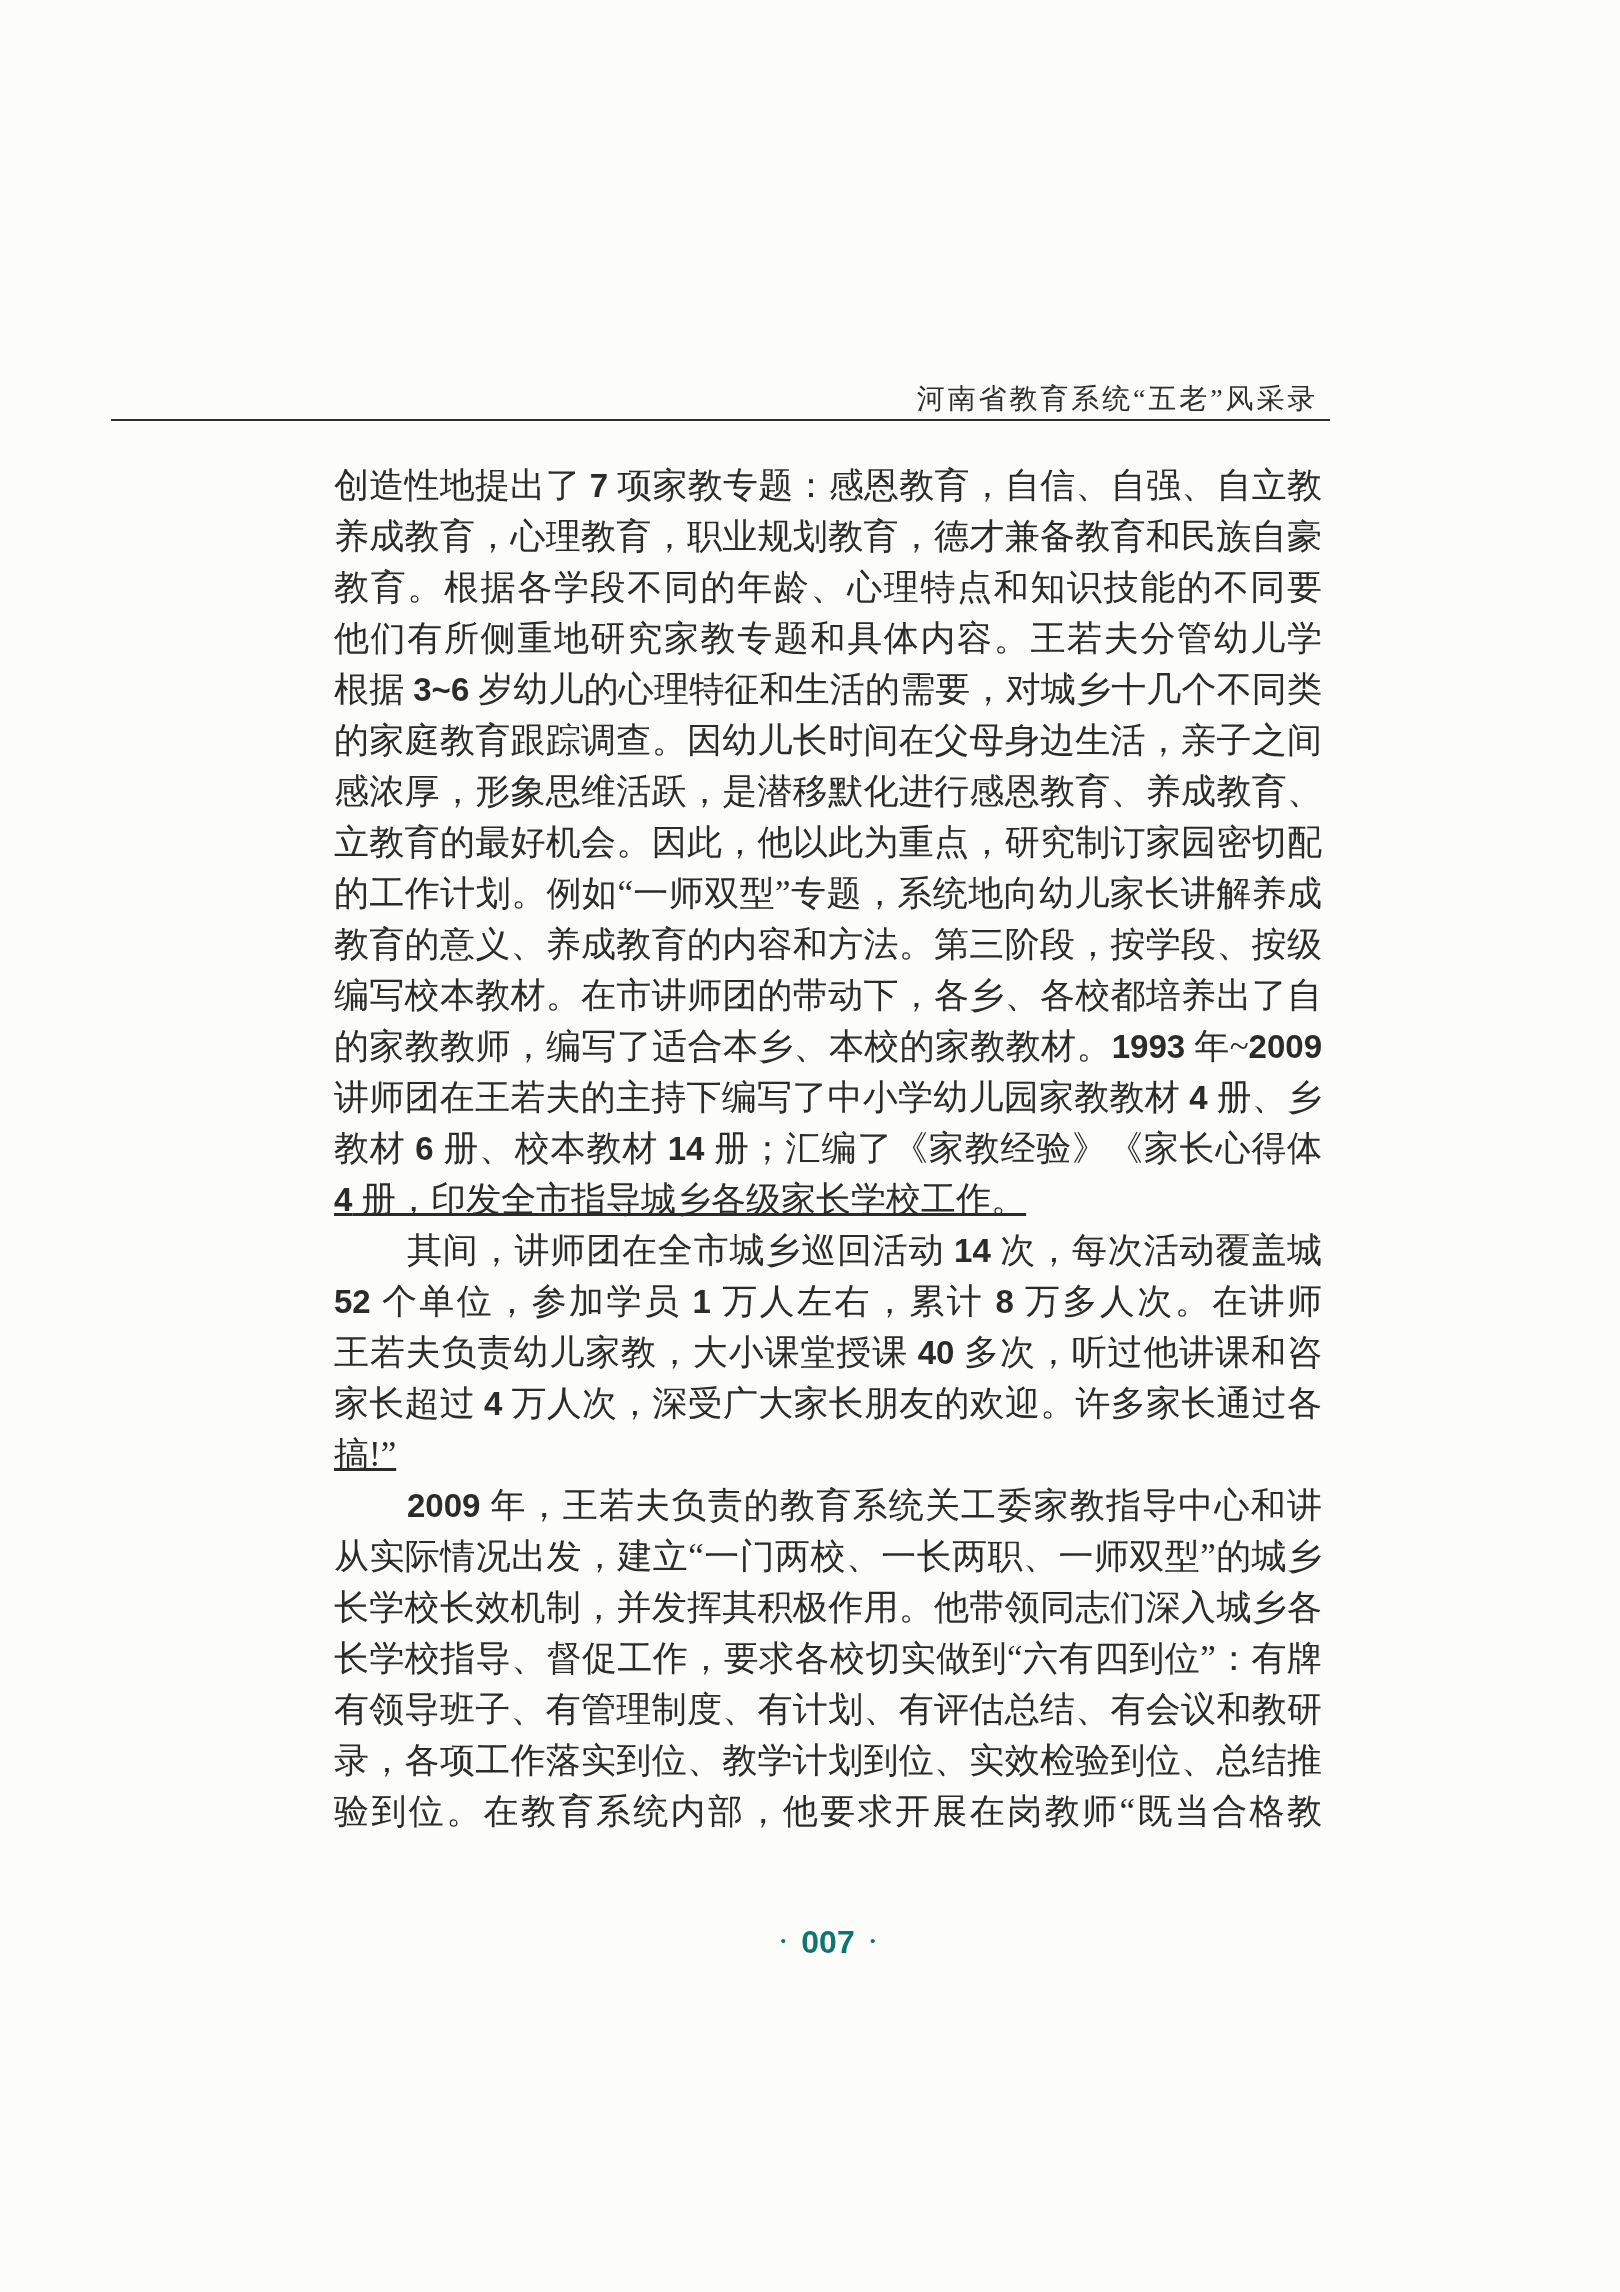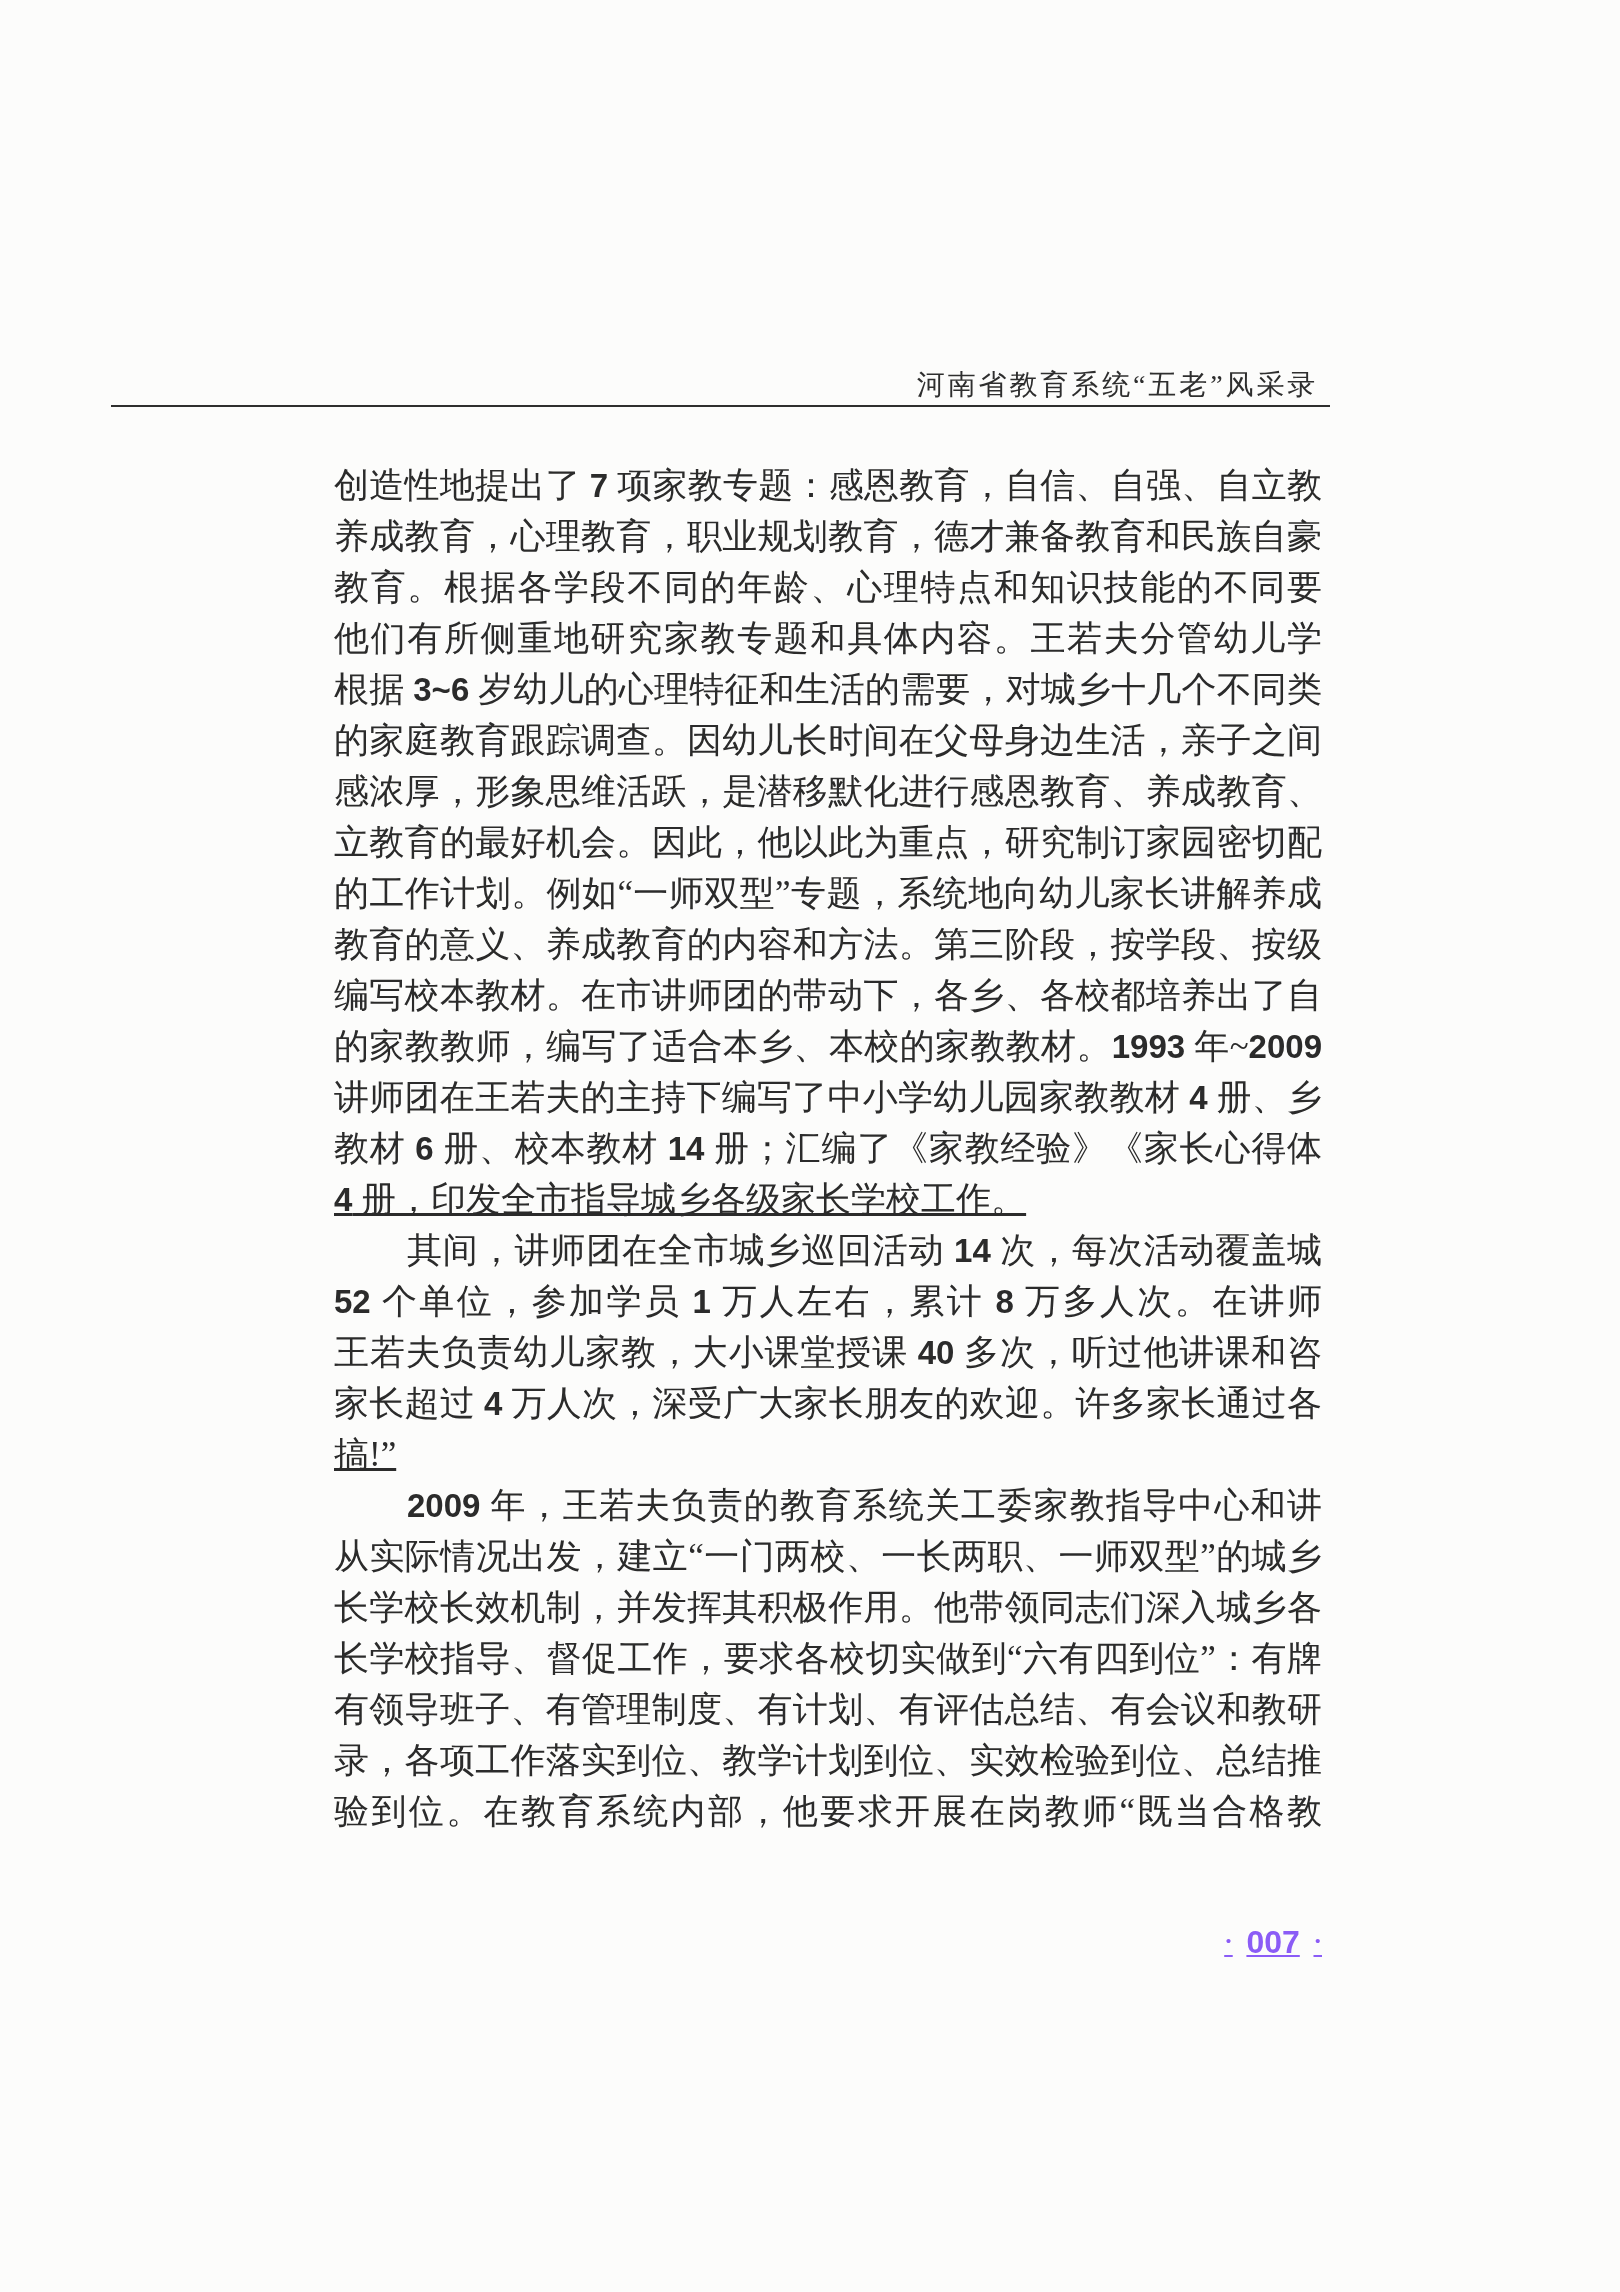--- a/index.html
+++ b/index.html
@@ -8,21 +8,21 @@
     width: 1620px;
     height: 2293px;
     background: #fcfcfb;
     font-family: "Liberation Serif", "DejaVu Serif", serif;
     color: #2b2b2b;
     overflow: hidden;
   }
   .running-header {
     position: absolute;
     left: 111px;
-    top: 369px;
+    top: 383px;
     width: 1219px; 
     border-bottom: 2.9px solid #2e2e2e;
     padding-bottom: 3.9px;
     text-align: right;
   }
   .running-header .title {
     display: inline-block;
     font-size: 28px;
     line-height: 32px;
     letter-spacing: 2.9px;
@@ -53,25 +53,24 @@
   .line b {
     font-family: "Liberation Sans", "DejaVu Sans", sans-serif;
     font-weight: 700;
     font-size: 33px;
   }
   .folio {
     position: absolute;
     left: 334px;
     top: 1924px;
     width: 988px;
-    text-align: right;
+    text-align: center;
     font-size: 25.5px;
-    color: #8b5cf6;
+    color: #0f766e;
     white-space: nowrap;
-    text-decoration: underline;
   }
   .folio .num {
     font-family: "Liberation Sans", "DejaVu Sans", sans-serif;
     font-weight: 700;
     font-size: 32px;
     margin: 0 13.7px;
   }
   .folio .dot { position: relative; top: -3.9px; font-weight: 700; }
 </style>
 </head>

